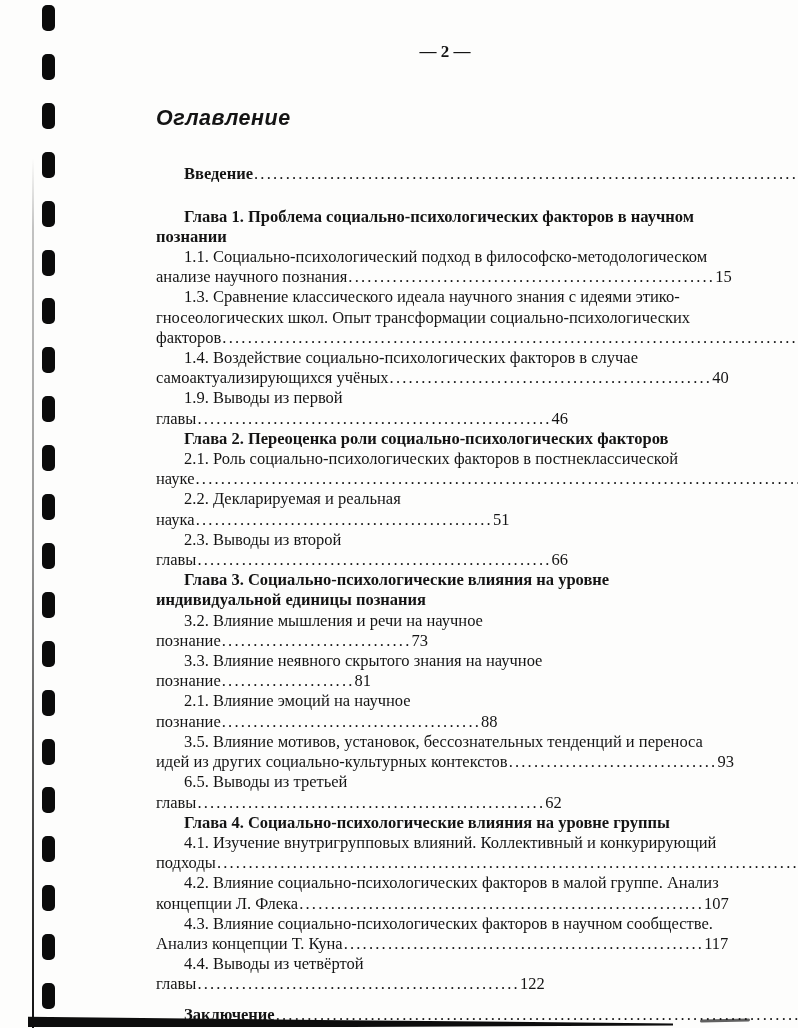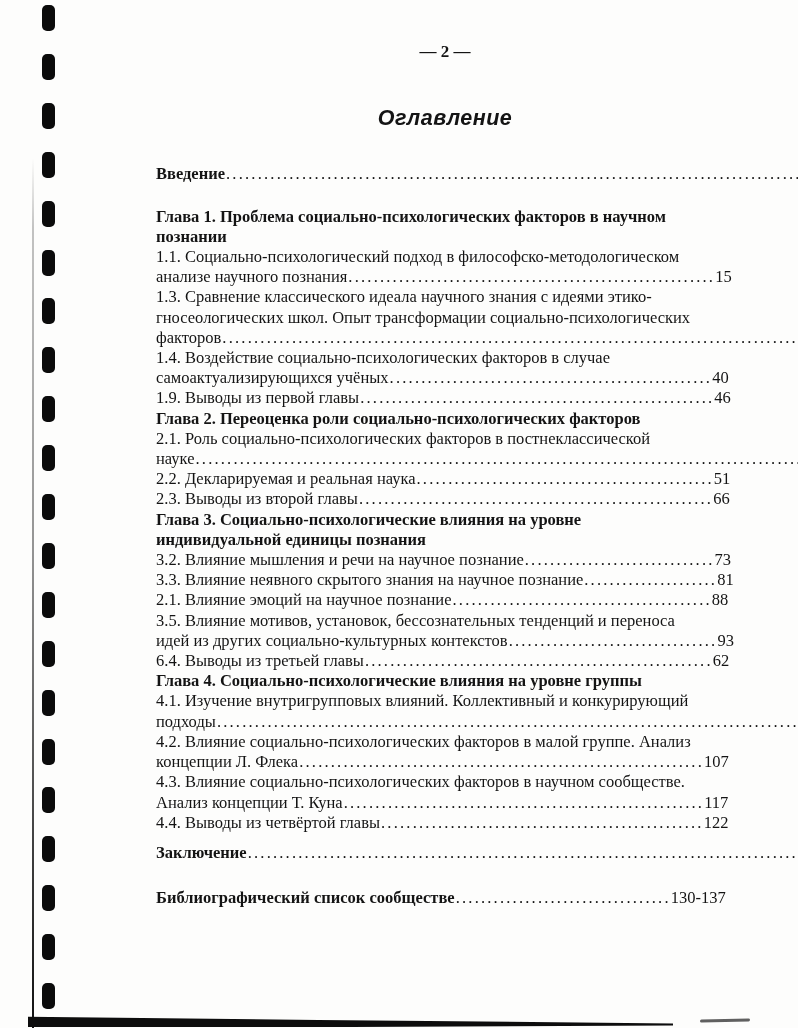--- a/index.html
+++ b/index.html
@@ -31,27 +31,27 @@
     position:absolute; left:700px; top:1019px; width:50px; height:3px;
     background:#606060; border-radius:2px; transform:rotate(-1.5deg);
   }
   
   .content{
     position:absolute; left:156px; top:0; width:578px;
     font-size:16.5px; line-height:20.2px;
   }
   .pagenum{ margin-top:42px; text-align:center; font-weight:bold; font-size:17px; }
   .title{
-    margin:46px 0 0 0; text-align:center;
+    margin:46px 0 0 0; 
     font-family:"Liberation Sans", sans-serif;
     font-style:italic; font-weight:bold; font-size:21.5px; letter-spacing:.5px;
   }
   #toc{ margin-top:36px; }
   .entry{ margin:0; }
-  .entry .t{ white-space:pre-line; }
+  .entry .t{ white-space:pre-line;margin-left:28px; }
   .entry.heading .t, .entry.bold .t{ font-weight:bold; }
   .entry .fill{ letter-spacing:2.2px; padding-left:1px; }
   .g1{ margin-top:22px; }
   .g2{ margin-top:10px; }
   .g3{ margin-top:25px; }
 </style>
 </head>
 <body>
 
 <div class="page">
@@ -102,21 +102,21 @@
 науке</span><span class="fill">................................................................................................................................................................................................................................................................................................................................................................................................................</span></div>
         <div class="entry"><span class="t">2.2. Декларируемая и реальная наука</span><span class="fill">...............................................</span><span class="num">51</span></div>
         <div class="entry"><span class="t">2.3. Выводы из второй главы</span><span class="fill">........................................................</span><span class="num">66</span></div>
         <div class="entry heading"><span class="t">Глава 3. Социально-психологические влияния на уровне
 индивидуальной единицы познания</span></div>
         <div class="entry"><span class="t">3.2. Влияние мышления и речи на научное познание</span><span class="fill">..............................</span><span class="num">73</span></div>
         <div class="entry"><span class="t">3.3. Влияние неявного скрытого знания на научное познание</span><span class="fill">.....................</span><span class="num">81</span></div>
         <div class="entry"><span class="t">2.1. Влияние эмоций на научное познание</span><span class="fill">.........................................</span><span class="num">88</span></div>
         <div class="entry"><span class="t">3.5. Влияние мотивов, установок, бессознательных тенденций и переноса
 идей из других социально-культурных контекстов</span><span class="fill">.................................</span><span class="num">93</span></div>
-        <div class="entry"><span class="t">6.4. Выводы из третьей главы</span><span class="fill">.......................................................</span><span class="num">62</span></div>
+        <div class="entry"><span class="t">6.5. Выводы из третьей главы</span><span class="fill">.......................................................</span><span class="num">62</span></div>
         <div class="entry heading"><span class="t">Глава 4. Социально-психологические влияния на уровне группы</span></div>
         <div class="entry"><span class="t">4.1. Изучение внутригрупповых влияний. Коллективный и конкурирующий
 подходы</span><span class="fill">................................................................................................................................................................................................................................................................................................................................................................................................................</span></div>
         <div class="entry"><span class="t">4.2. Влияние социально-психологических факторов в малой группе. Анализ
 концепции Л. Флека</span><span class="fill">................................................................</span><span class="num">107</span></div>
         <div class="entry"><span class="t">4.3. Влияние социально-психологических факторов в научном сообществе.
 Анализ концепции Т. Куна</span><span class="fill">.........................................................</span><span class="num">117</span></div>
         <div class="entry"><span class="t">4.4. Выводы из четвёртой главы</span><span class="fill">...................................................</span><span class="num">122</span></div>
         <div class="entry bold g2"><span class="t">Заключение</span><span class="fill">................................................................................................................................................................................................................................................................................................................................................................................................................</span></div>
         <div class="entry bold g3"><span class="t">Библиографический список сообществе</span><span class="fill">..................................</span><span class="num">130-137</span></div>

